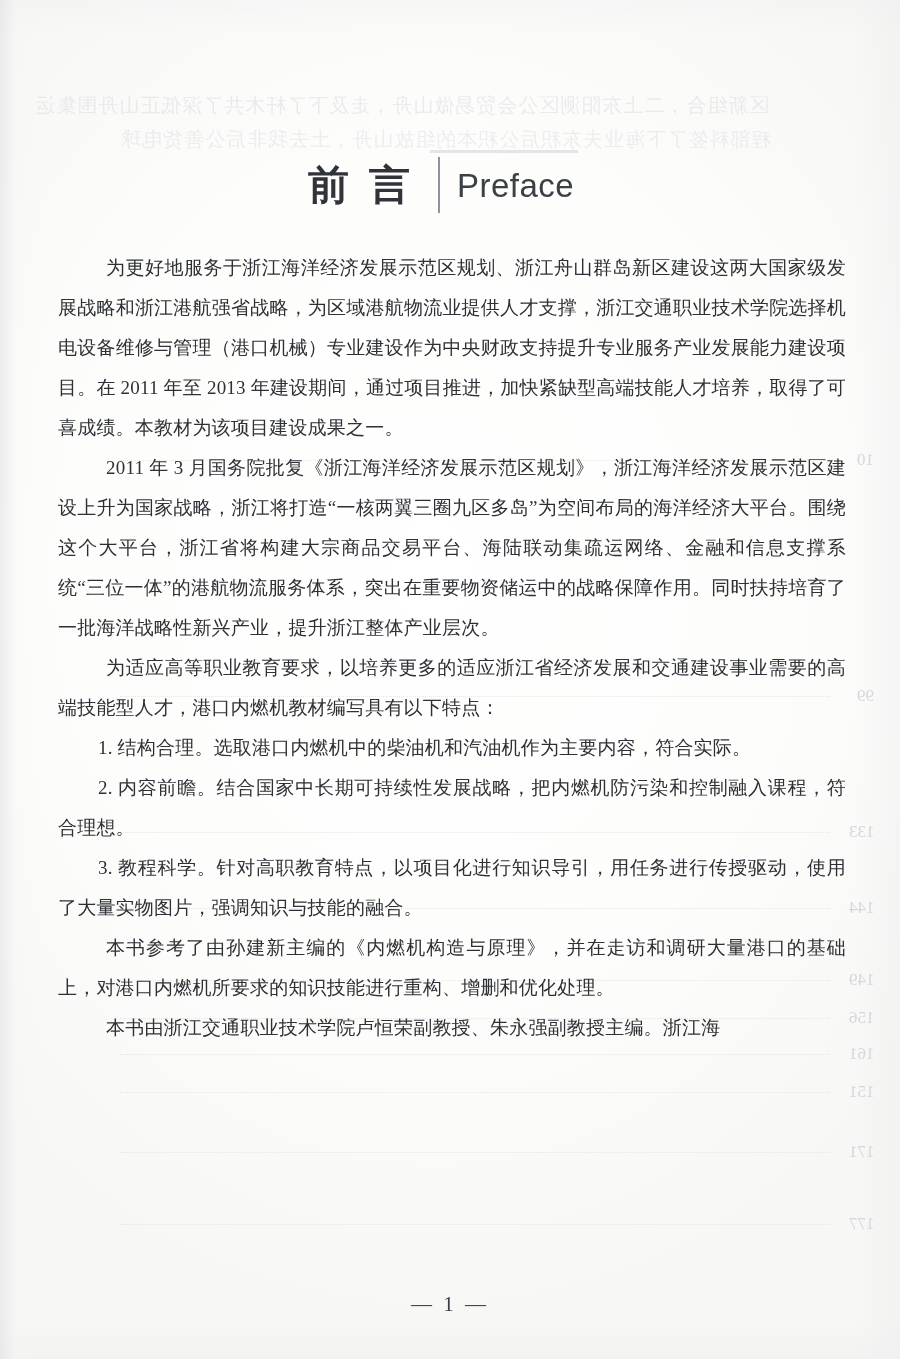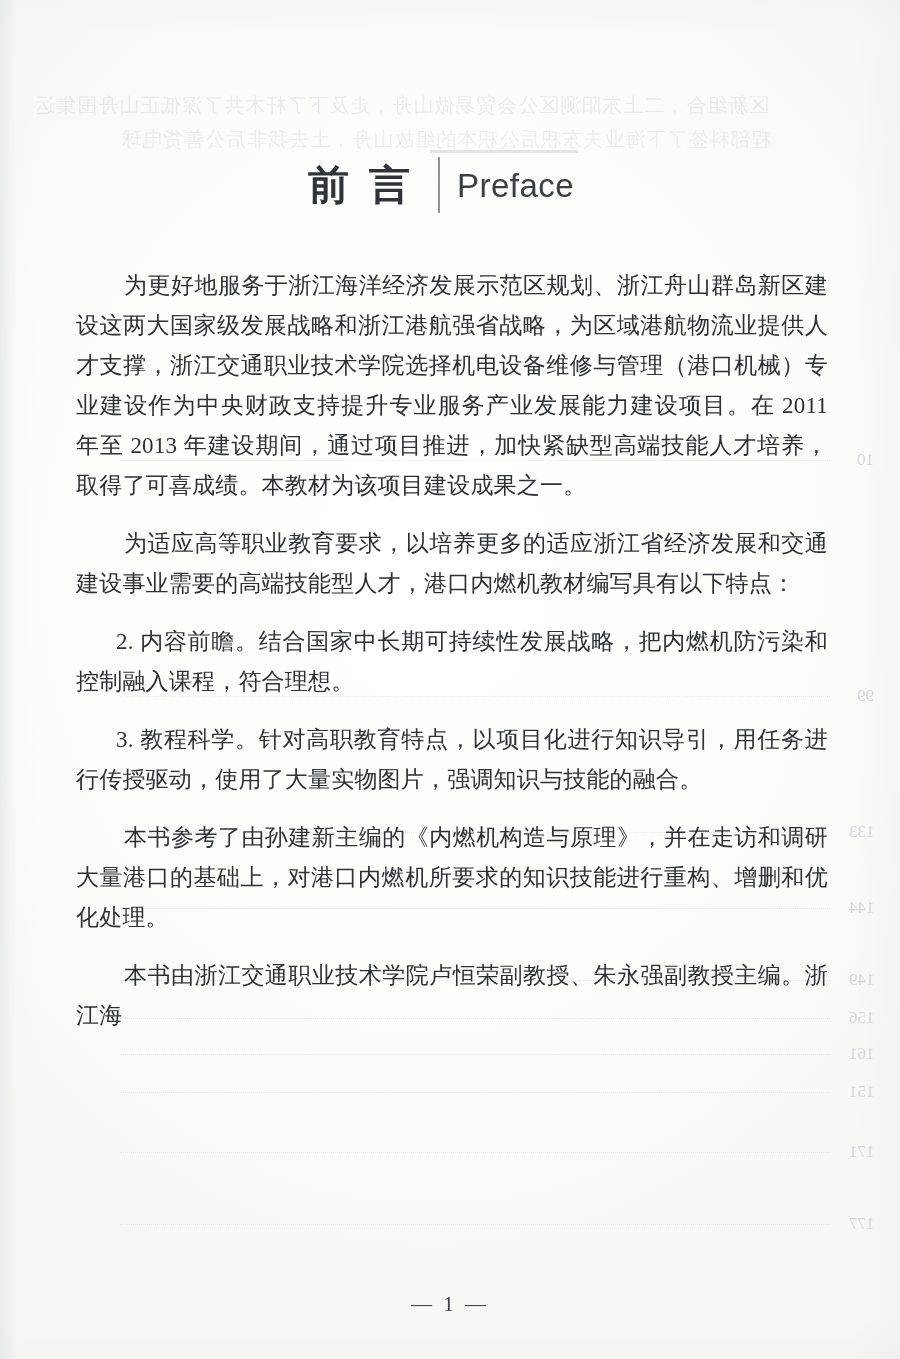--- a/index.html
+++ b/index.html
@@ -123,27 +123,27 @@
 
   
   #body-text {
     position: absolute;
     left: 58px;
     top: 248px;
     width: 788px;
   }
   .para {
     font-family: "Liberation Serif", "DejaVu Serif", serif;
-    font-size: 23px;
+    font-size: 19px;
     line-height: 40px;
     color: #2d3035;
     text-align: justify;
     text-align-last: left;
     text-justify: inter-character;
-    margin: 18px;
+    margin: 0;
     letter-spacing: .2px;
     text-indent: 48px;
     word-break: break-all;
   }
   .para.numbered {
     text-indent: 40px;
   }
 
   
   #page-number {
@@ -212,22 +212,24 @@
   <div id="paper-grain"></div>
 
   <div id="header">
     <span id="title-cn">前言</span>
     <span id="title-divider"></span>
     <span id="title-en">Preface</span>
   </div>
 
   <div id="body-text">
     <p class="para">为更好地服务于浙江海洋经济发展示范区规划、浙江舟山群岛新区建设这两大国家级发展战略和浙江港航强省战略，为区域港航物流业提供人才支撑，浙江交通职业技术学院选择机电设备维修与管理（港口机械）专业建设作为中央财政支持提升专业服务产业发展能力建设项目。在 2011 年至 2013 年建设期间，通过项目推进，加快紧缺型高端技能人才培养，取得了可喜成绩。本教材为该项目建设成果之一。</p>
+    <p class="para">2011 年 3 月国务院批复《浙江海洋经济发展示范区规划》，浙江海洋经济发展示范区建设上升为国家战略，浙江将打造“一核两翼三圈九区多岛”为空间布局的海洋经济大平台。围绕这个大平台，浙江省将构建大宗商品交易平台、海陆联动集疏运网络、金融和信息支撑系统“三位一体”的港航物流服务体系，突出在重要物资储运中的战略保障作用。同时扶持培育了一批海洋战略性新兴产业，提升浙江整体产业层次。</p>
     <p class="para">为适应高等职业教育要求，以培养更多的适应浙江省经济发展和交通建设事业需要的高端技能型人才，港口内燃机教材编写具有以下特点：</p>
 
+    <p class="para numbered">1. 结构合理。选取港口内燃机中的柴油机和汽油机作为主要内容，符合实际。</p>
     <p class="para numbered">2. 内容前瞻。结合国家中长期可持续性发展战略，把内燃机防污染和控制融入课程，符合理想。</p>
     <p class="para numbered">3. 教程科学。针对高职教育特点，以项目化进行知识导引，用任务进行传授驱动，使用了大量实物图片，强调知识与技能的融合。</p>
 
     <p class="para">本书参考了由孙建新主编的《内燃机构造与原理》，并在走访和调研大量港口的基础上，对港口内燃机所要求的知识技能进行重构、增删和优化处理。</p>
     <p class="para">本书由浙江交通职业技术学院卢恒荣副教授、朱永强副教授主编。浙江海</p>
   </div>
 
   <div id="page-number">— 1 —</div>
 
 </div>

